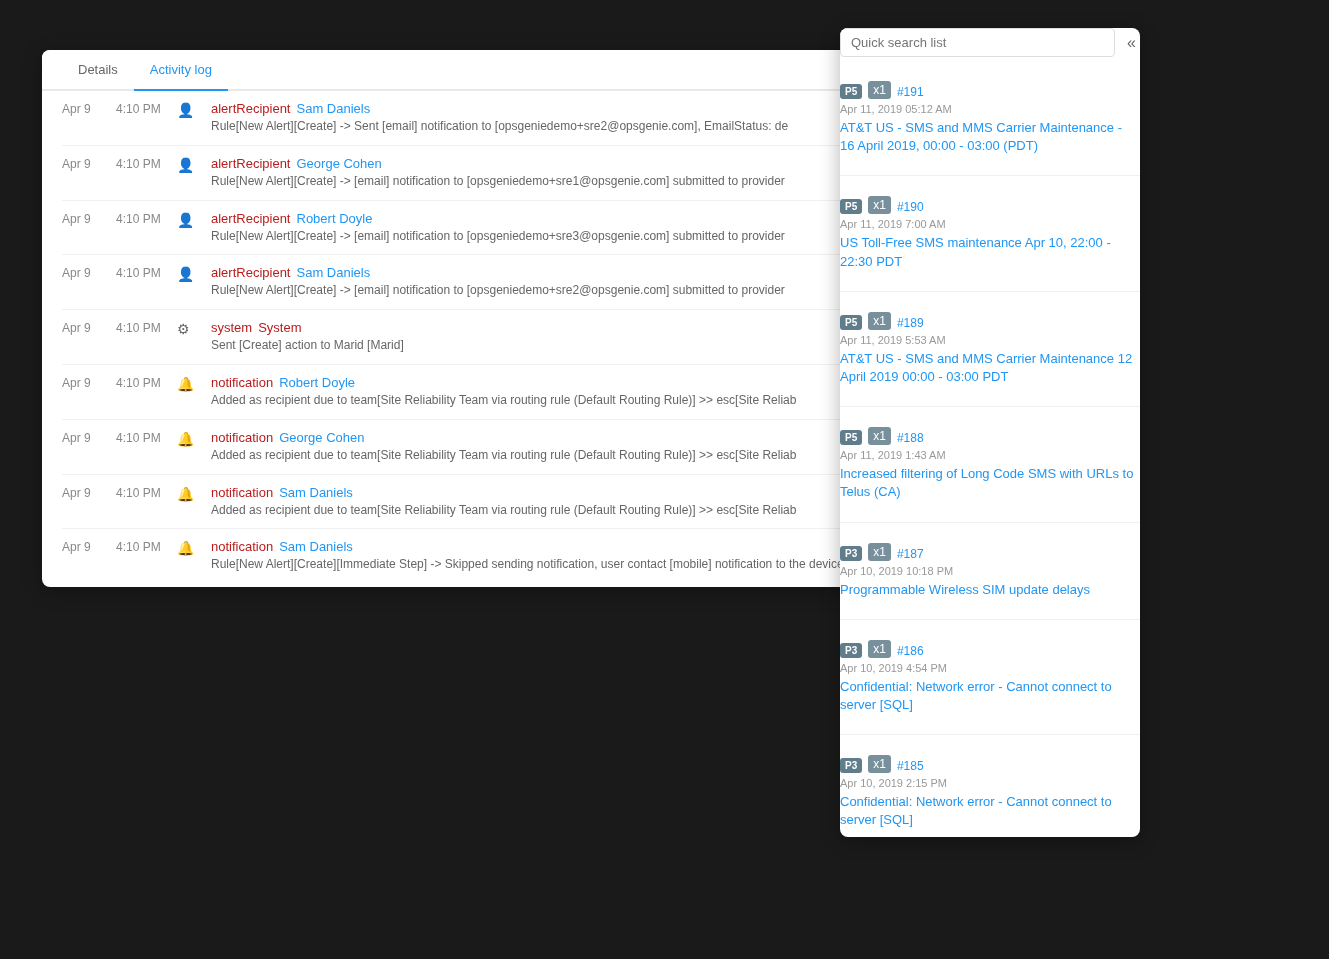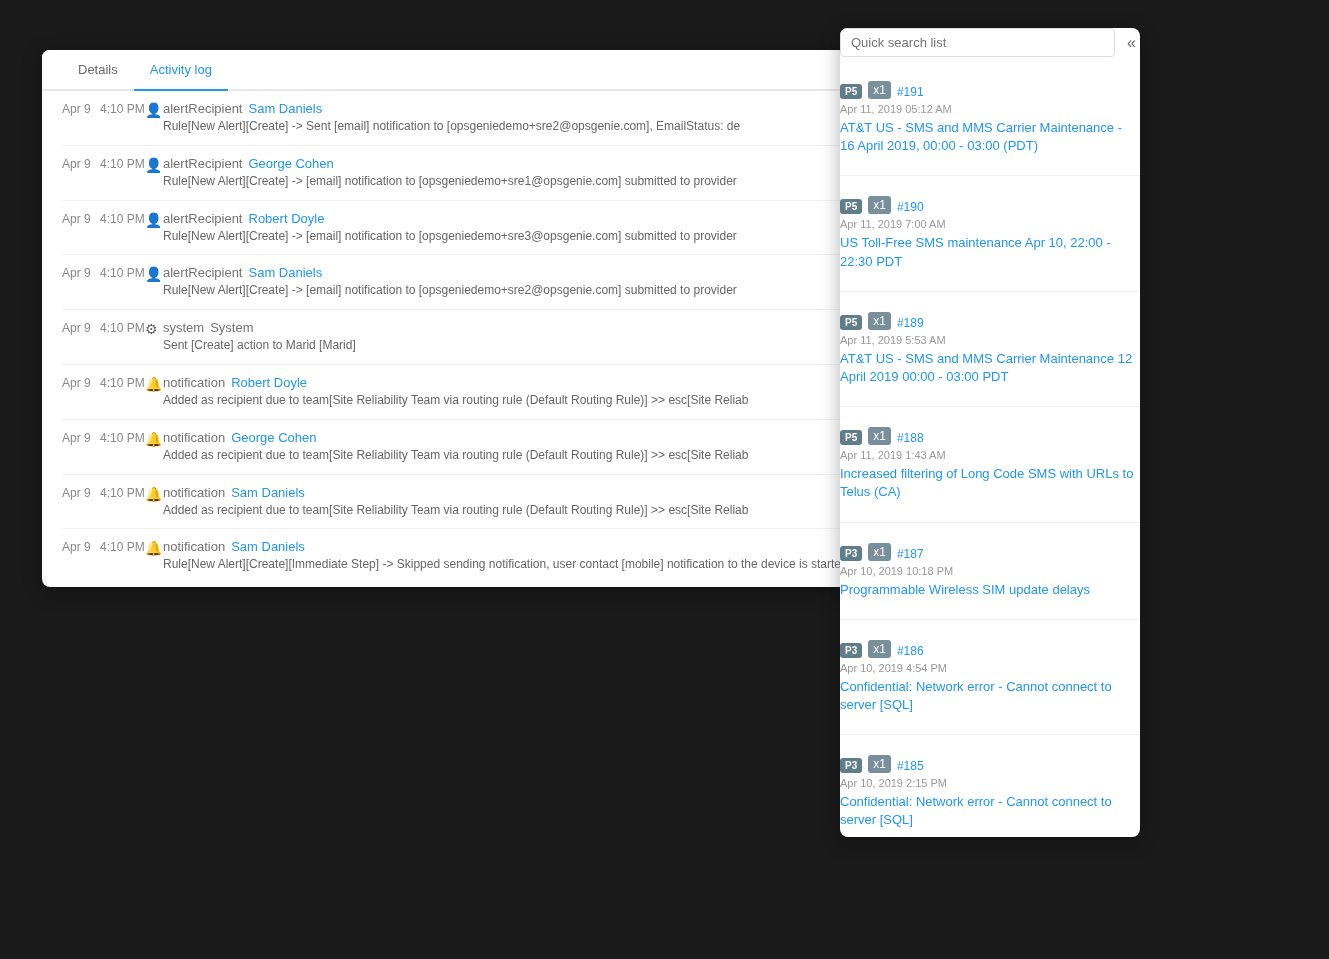--- a/index.html
+++ b/index.html
@@ -48,21 +48,21 @@
 
     .activity-list {
       padding: 0 20px;
     }
 
     .activity-row {
       display: flex;
       align-items: flex-start;
       padding: 10px 0;
       border-bottom: 1px solid #f0f0f0;
-      gap: 0;
+      gap: 16px;
     }
 
     .activity-row:last-child {
       border-bottom: none;
     }
 
     .date-col {
       color: #888;
       font-size: 12px;
       min-width: 38px;
@@ -88,21 +88,21 @@
     }
 
     .action-line {
       display: flex;
       align-items: center;
       gap: 6px;
       margin-bottom: 2px;
     }
 
     .action-type {
-      color: #737373;
+      color: #b91c1c;
       font-weight: 400;
     }
 
     .user-link {
       color: #2196F3;
       cursor: pointer;
     }
 
     .detail-text {
       color: #666;

